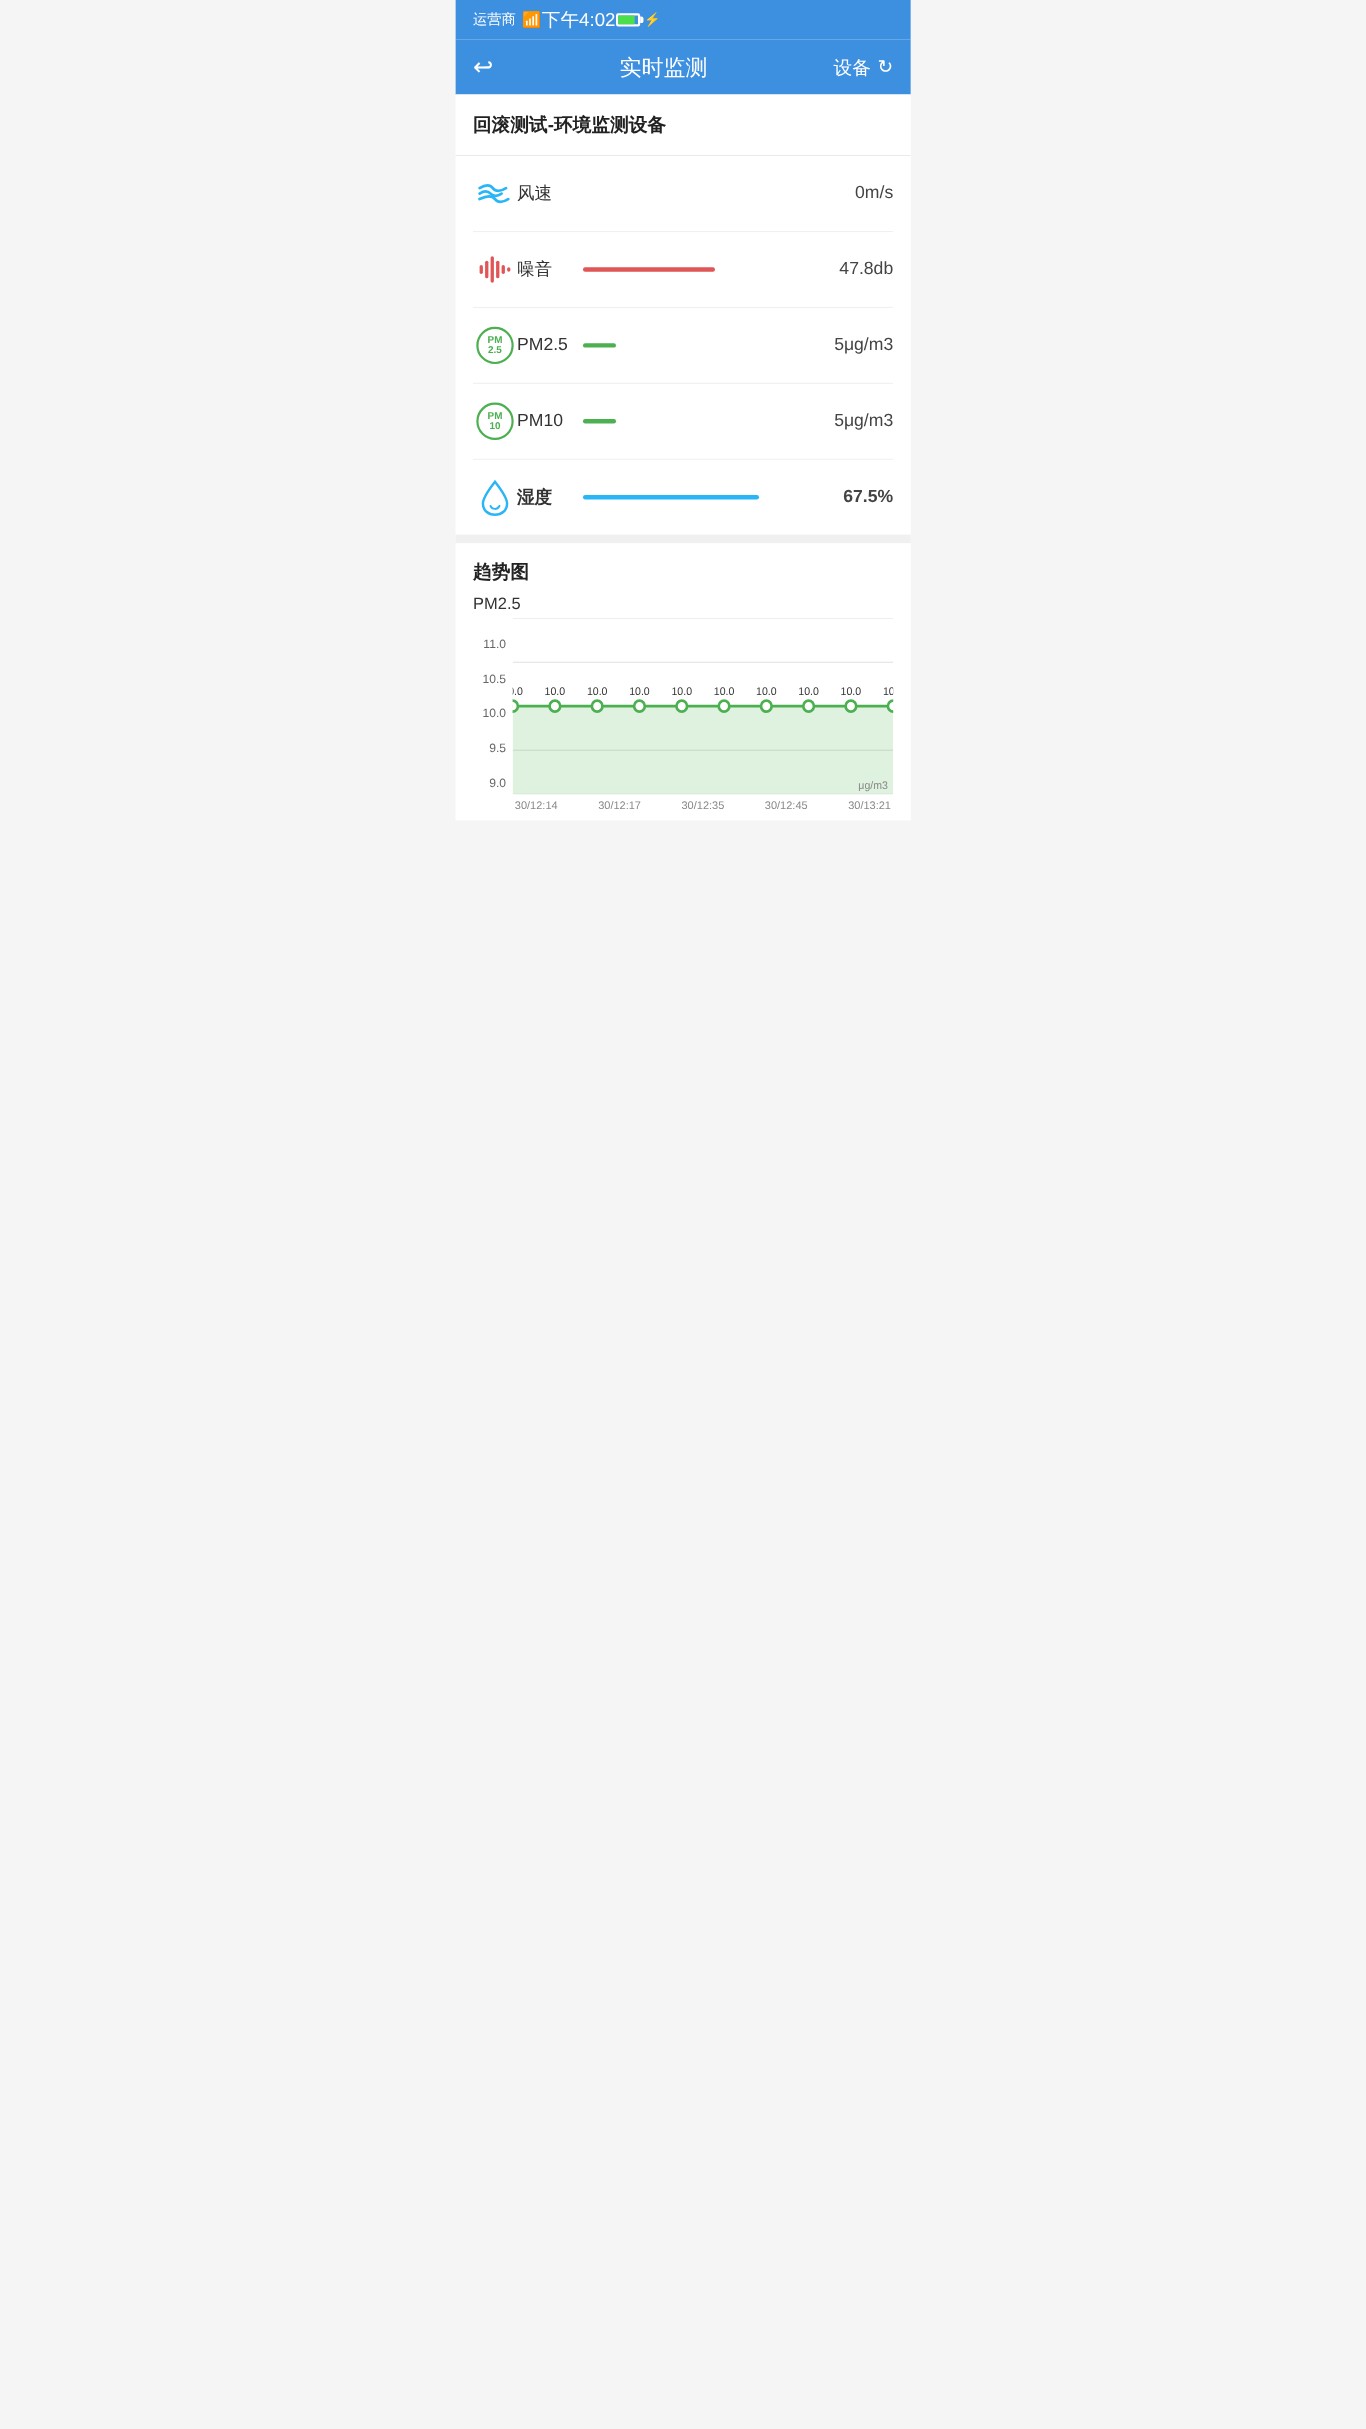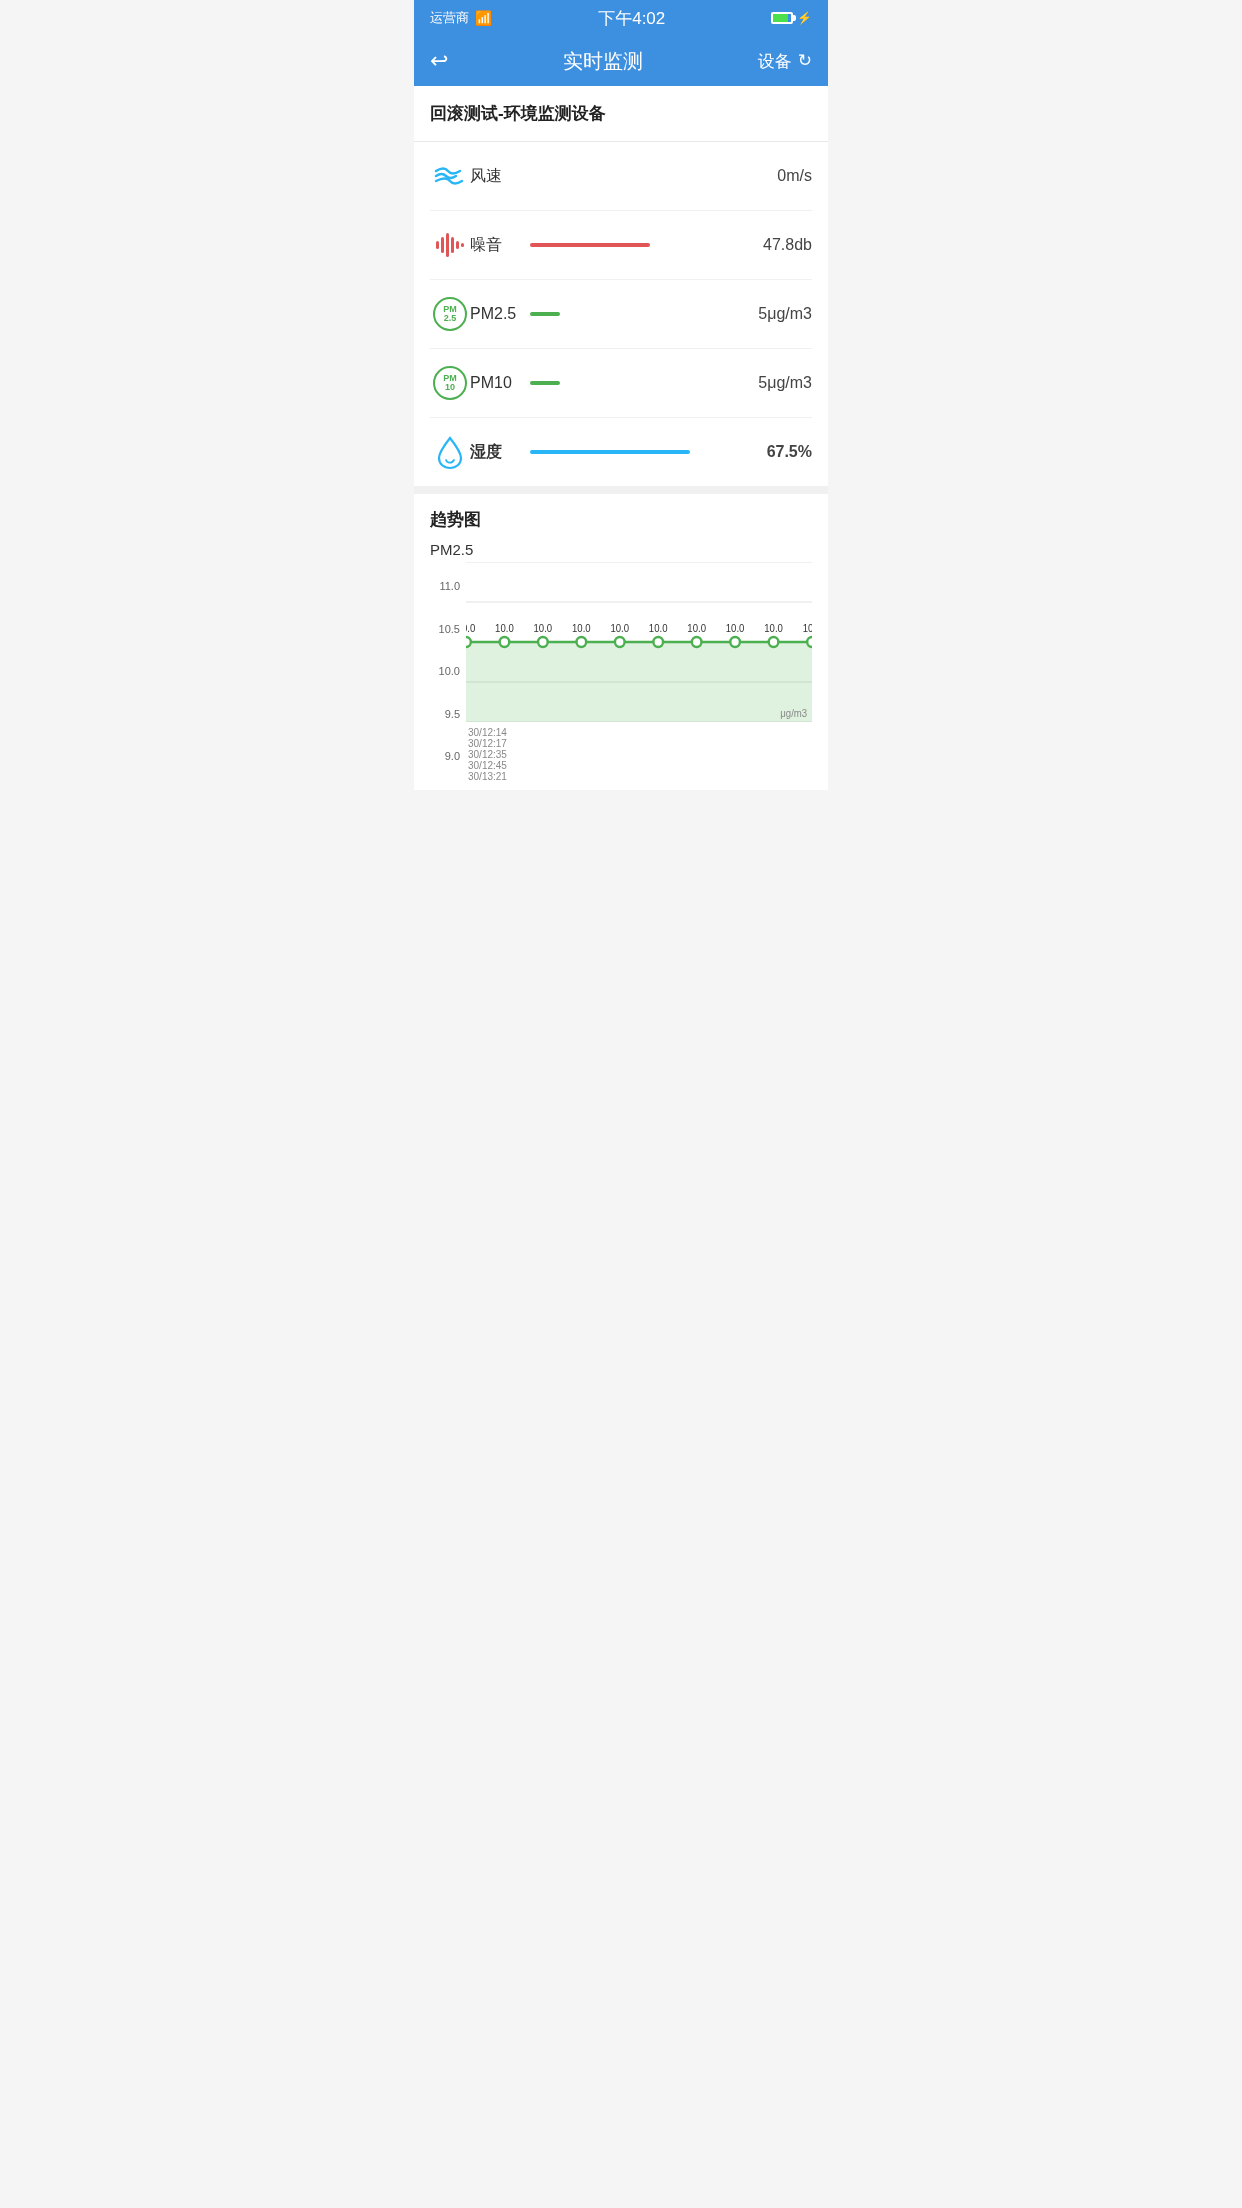--- a/index.html
+++ b/index.html
@@ -11,21 +11,20 @@
       max-width: 414px;
       margin: 0 auto;
       font-size: 14px;
     }
 
     
     .status-bar {
       background: #3d8fe0;
       color: white;
       display: flex;
-      justify-content: space-between;
       align-items: center;
       padding: 6px 16px;
       height: 36px;
       font-size: 13px;
     }
     .status-left { display: flex; align-items: center; gap: 6px; }
     .status-center { font-size: 17px; font-weight: 500; }
     .status-right { display: flex; align-items: center; gap: 4px; }
     .battery-icon {
       display: inline-flex; align-items: center;
@@ -347,21 +346,21 @@
           <text x="200" y="70" text-anchor="middle" font-size="10" fill="#333">10.0</text>
           <text x="240" y="70" text-anchor="middle" font-size="10" fill="#333">10.0</text>
           <text x="280" y="70" text-anchor="middle" font-size="10" fill="#333">10.0</text>
           <text x="320" y="70" text-anchor="middle" font-size="10" fill="#333">10.0</text>
           <text x="360" y="70" text-anchor="middle" font-size="10" fill="#333">10.0</text>
 
           <text x="355" y="155" text-anchor="end" font-size="10" fill="#888">μg/m3</text>
         </svg>
 
         
-        <div style="display:flex; justify-content:space-between; font-size:10px; color:#888; margin-top:2px; padding:0 2px;flex-direction:column;">
+        <div style="display:flex; justify-content:space-between; font-size:10px; color:#888; margin-top:2px; padding:0 2px;">
           <span>30/12:14</span>
           <span>30/12:17</span>
           <span>30/12:35</span>
           <span>30/12:45</span>
           <span>30/13:21</span>
         </div>
       </div>
     </div>
 
   </div>

